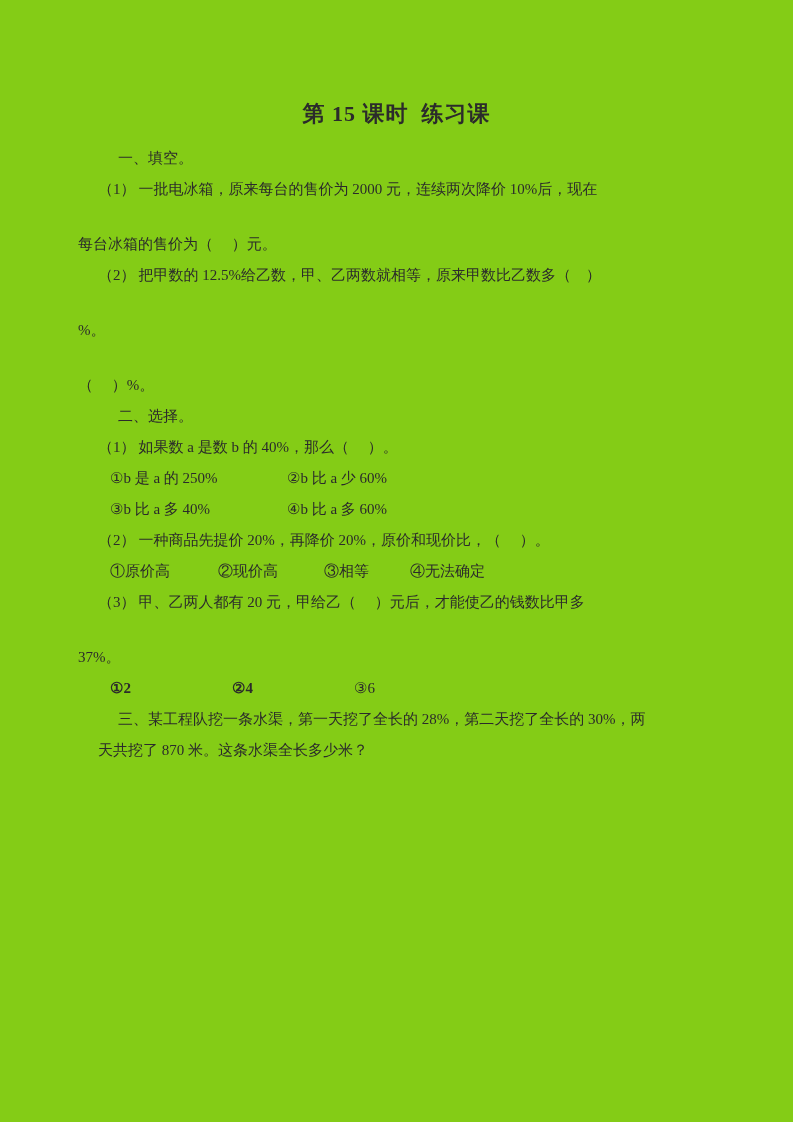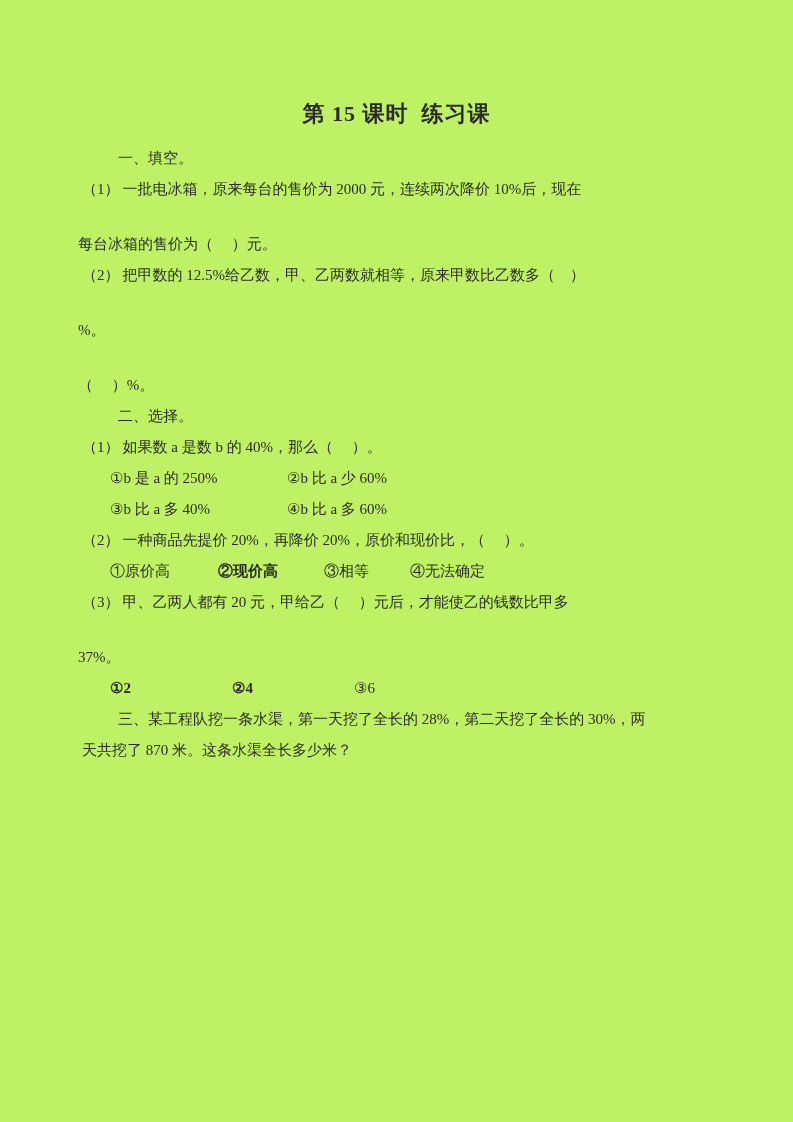--- a/index.html
+++ b/index.html
@@ -3,48 +3,48 @@
 <meta charset="utf-8">
 <style>
   * { margin: 0; padding: 0; box-sizing: border-box; }
   html, body { background: #ffffff; }
   body {
     width: 793px; height: 1122px; overflow: hidden;
     font-family: "Liberation Serif", "DejaVu Serif", serif;
   }
   .page {
     width: 793px; height: 1122px;
-    background: #bef264;
+    background: #84cc16;
     color: #2b2b2b;
     padding-top: 96px;
   }
   .title {
     font-size: 22px;
     font-weight: 700;
     text-align: center;
     line-height: 36px;
     margin-bottom: 11px;
     letter-spacing: 1px;
   }
   .line {
     font-size: 15px;
     line-height: 31px;
     white-space: nowrap;
   }
   
   .ind-a { padding-left: 118px; }  
-  .ind-b { padding-left: 82px; }  
+  .ind-b { padding-left: 82px; margin-left: 16px; }  
   .ind-c { padding-left: 78px; margin-top: 24px; }  
   .ind-o { padding-left: 110px; }  
   .item-num { margin-right: 3px; }
   .opt { display: inline-block; vertical-align: top; }
   .ow2 { width: 177px; }           
   .ow3 { width: 122px; font-weight: bold; }           
   .o4a { width: 108px; }
-  .o4b { width: 106px; font-weight: bold; }
+  .o4b { width: 106px; }
   .o4c { width: 86px; }
 </style>
 </head>
 <body>
 
 <div class="page">
 
   <h1 class="title">第 15 课时&nbsp;&nbsp;练习课</h1>
 
   <div>

